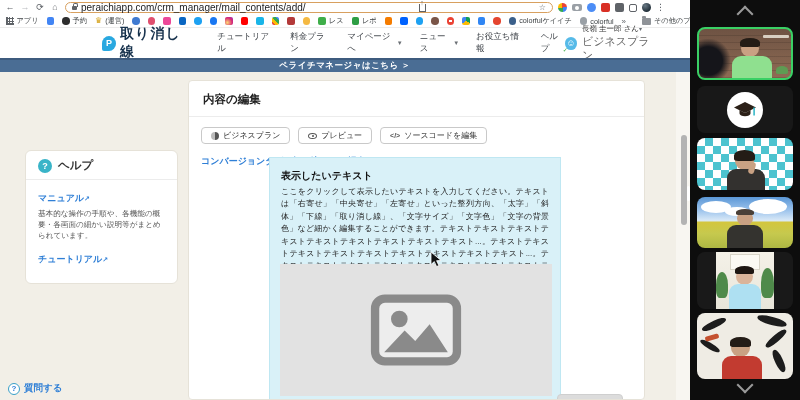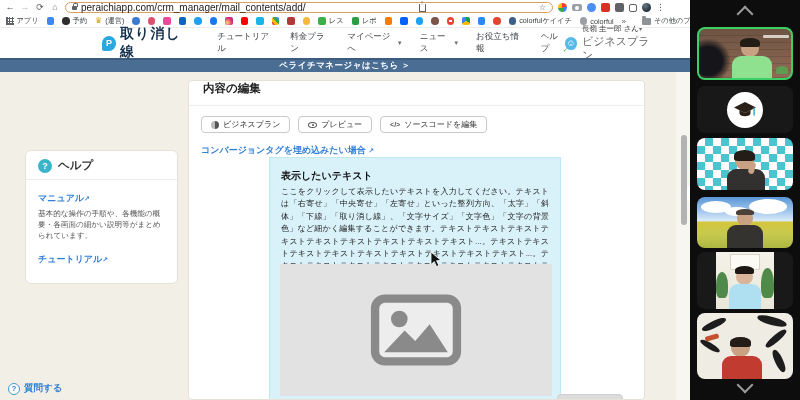--- a/index.html
+++ b/index.html
@@ -77,21 +77,21 @@
   #helpbody{padding:7px 12px 0}
   .hlink{color:#2f7fd6;font-weight:bold;font-size:9px;cursor:pointer}
   .ext{display:inline-block;font-size:7px;color:#2f7fd6}
   .hdesc{font-size:7.6px;color:#555;line-height:1.45;margin:3px 0 7px}
 
   #qbtn{position:absolute;left:8px;bottom:5px;display:flex;align-items:center;gap:4px;cursor:pointer;background:transparent}
   #qbtn span.lbl{color:#2f7fd6;font-weight:bold;font-size:9.5px}
 
   
   #maincard{left:188px;top:8px;width:457px;height:320px;border-radius:4px;overflow:hidden}
-  #mtitle{padding:0 14px 9px;font-size:11.5px;font-weight:bold;color:#222;border-bottom:1px solid #ececec}
+  #mtitle{padding:11px 14px 9px;font-size:11.5px;font-weight:bold;color:#222;border-bottom:1px solid #ececec}
   #toolbar{display:flex;gap:8px;padding:10px 12px 6px}
   .tbtn{display:flex;align-items:center;gap:4px;height:17px;padding:0 9px;border:1px solid #c9c9c9;border-radius:4px;background:#fff;font-size:8px;color:#333;cursor:pointer}
   .palette{width:8px;height:8px;border-radius:50%;background:conic-gradient(#555 0 50%,#bbb 0)}
   .eye{width:9px;height:6px;border:1px solid #555;border-radius:50%;position:relative}
   .eye::after{content:'';position:absolute;left:2.5px;top:1px;width:2.5px;height:2.5px;border-radius:50%;background:#555}
   .codeic{font-size:7px;color:#555;font-weight:bold}
   #convlink{margin:2px 12px;font-size:9px;font-weight:bold;color:#2f7fd6;cursor:pointer;display:inline-block}
   #editor{position:absolute;left:80px;top:76px;width:292px;height:292px;background:#d9f1f8;border:1px solid #bfe7f2;padding:11px 11px;cursor:text}
   #eheading{font-size:10px;font-weight:bold;color:#111;margin-bottom:3px}
   #ebody{font-size:8px;line-height:1.55;color:#222;text-align:justify}

